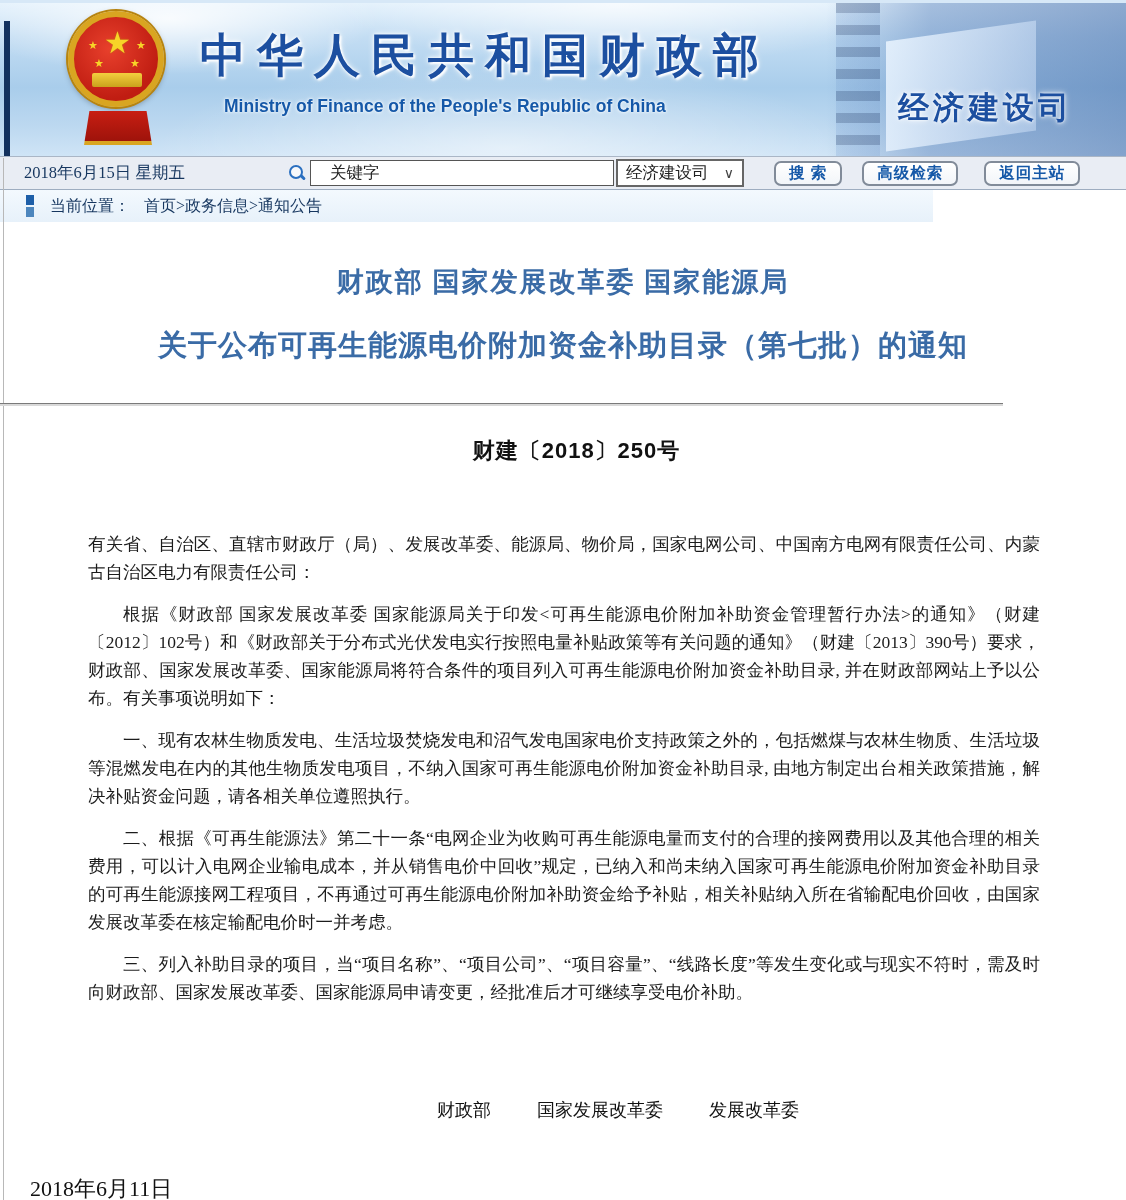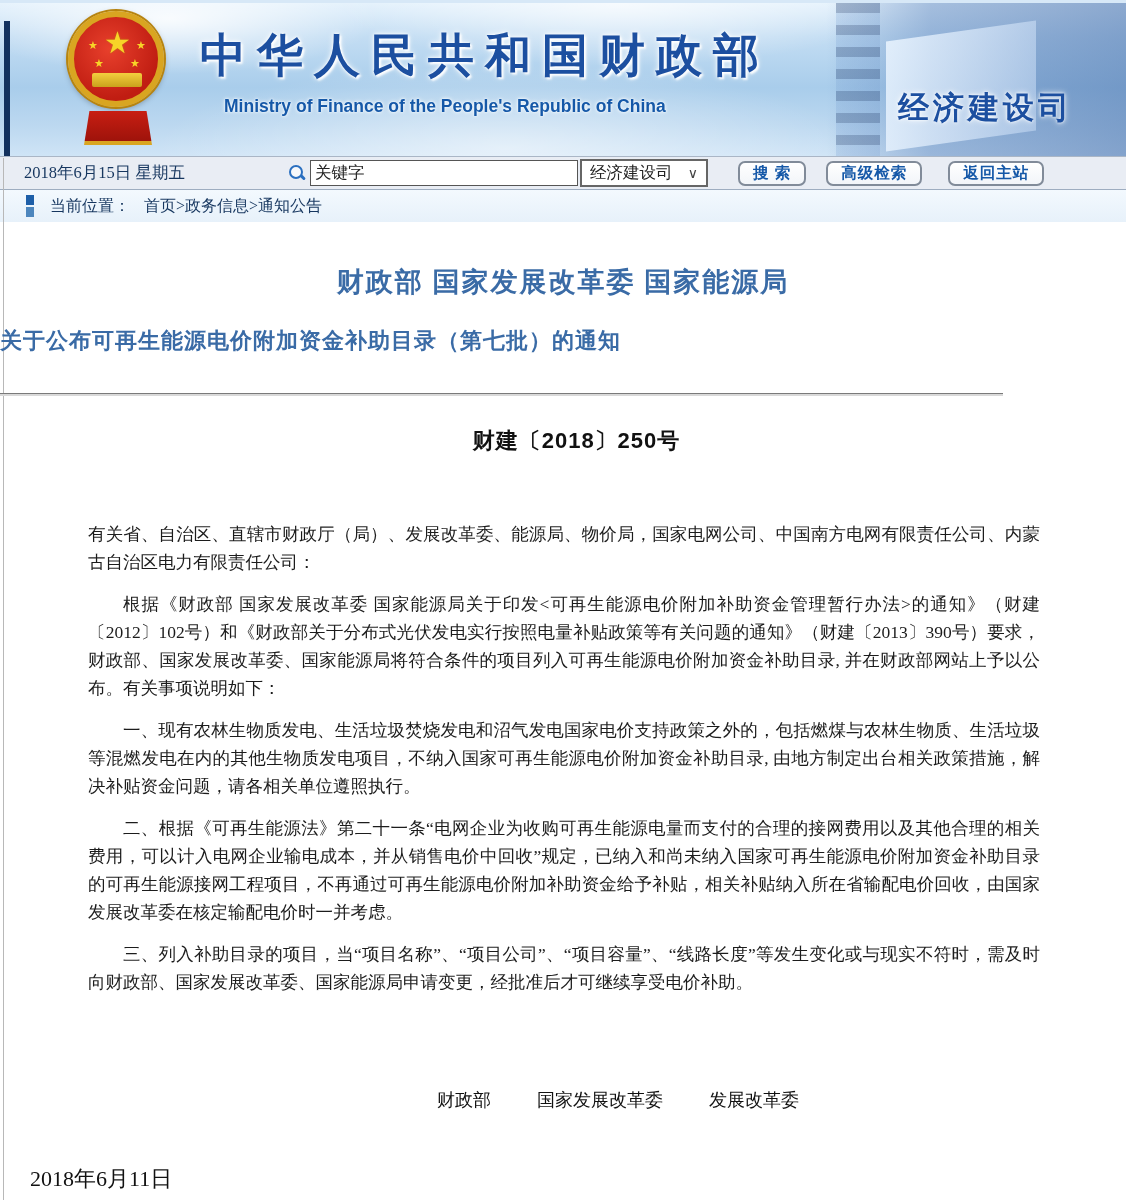--- a/index.html
+++ b/index.html
@@ -75,61 +75,61 @@
   .toolbar-date {
     margin-left:24px; width:230px; font-family:"Liberation Serif", serif;
     font-size:16.5px; color:#16365f; white-space:nowrap;
   }
   .mag { position:relative; width:18px; height:18px; margin-right:4px; margin-left:34px; }
   .mag::before { content:""; position:absolute; left:1px; top:1px; width:10px; height:10px;
     border:2.5px solid #2a6fc0; border-radius:50%; background:rgba(255,255,255,.6); }
   .mag::after { content:""; position:absolute; left:12px; top:12px; width:6px; height:2.5px;
     background:#2a6fc0; transform:rotate(45deg); border-radius:2px; }
   .search-input {
-    width:268px; height:26px; border:1px solid #555; background:#fff;
-    font-family:"Liberation Serif", serif; font-size:16.5px; color:#222; padding:0 4px; outline:none;
+    width:304px; height:26px; border:1px solid #555; background:#fff;
+    font-family:"Liberation Serif", serif; font-size:16.5px; color:#222; padding:0 19px; outline:none;
   }
   .dept-select {
     width:128px; height:28px; border:2px solid #666; background:#fff; margin-left:2px;
     display:flex; align-items:center; justify-content:space-between; padding:0 8px;
     font-family:"Liberation Serif", serif; font-size:16.5px; color:#222; cursor:pointer; white-space:nowrap;
   }
   .chevron { font-size:14px; color:#444; }
   .tb-btn {
     height:25px; border:2px solid #818b99; border-radius:7px; background:linear-gradient(180deg,#ffffff,#f2f5f9);
     font-family:"Liberation Sans", sans-serif; font-size:15.5px; font-weight:bold; color:#1558a8;
     padding:0 13px; letter-spacing:1px; cursor:pointer; white-space:nowrap;
   }
   .btn-search { margin-left:30px; }
   .btn-advanced { margin-left:20px; }
   .btn-home { margin-left:26px; }
 
   
   .breadcrumb {
-    position:relative; width:1126px; height:32px;
+    position:relative; width:933px; height:32px;
     background:linear-gradient(180deg,#f3f9fe,#e7f1fa);
     display:flex; align-items:center;
   }
   .crumb-marker { width:8px; height:22px; margin-left:26px; display:flex; flex-direction:column; gap:2px; }
   .crumb-marker i { display:block; width:8px; height:10px; }
   .crumb-marker i:first-child { background:#1e5fa8; }
   .crumb-marker i:last-child { background:#4d86bd; }
   .crumb-text { font-family:"Liberation Serif", serif; font-size:16px; color:#16365f; margin-left:16px; }
   .crumb-path { font-family:"Liberation Serif", serif; font-size:16px; color:#16365f; margin-left:14px; cursor:pointer; }
 
   .page-edge { position:absolute; left:3px; top:158px; width:1px; height:1042px; background:#b8b8b8; }
 
   
   .doc { position:relative; width:1126px; font-family:"Liberation Serif", serif; color:#1c1c1c; }
   .doc-title-1 {
     margin-top:42px; text-align:center; font-size:27px; font-weight:bold;
     color:#3a6ba6; letter-spacing:2px;
   }
   .doc-title-2 {
-    margin-top:26px; font-size:22px; font-weight:bold;
+    margin-top:26px; text-align:center; font-size:29px; font-weight:bold;
     color:#3a6ba6; letter-spacing:1px;
   }
   .doc-divider { margin-top:37px; width:1003px; height:3px; background:#7a7a7a; border-bottom:2px solid #d9d9d9; }
   .doc-number {
     margin-top:30px; text-align:center; font-family:"Liberation Sans", sans-serif;
     font-size:22px; font-weight:bold; color:#111; letter-spacing:1px;padding-left:27px;
   }
   .doc-body { margin:64px 86px 0 88px; width:952px; }
   .doc-body p { font-size:17.5px; line-height:28px; margin-bottom:14px; text-align:justify; }
   .doc-body p.indent { text-indent:2em; }

